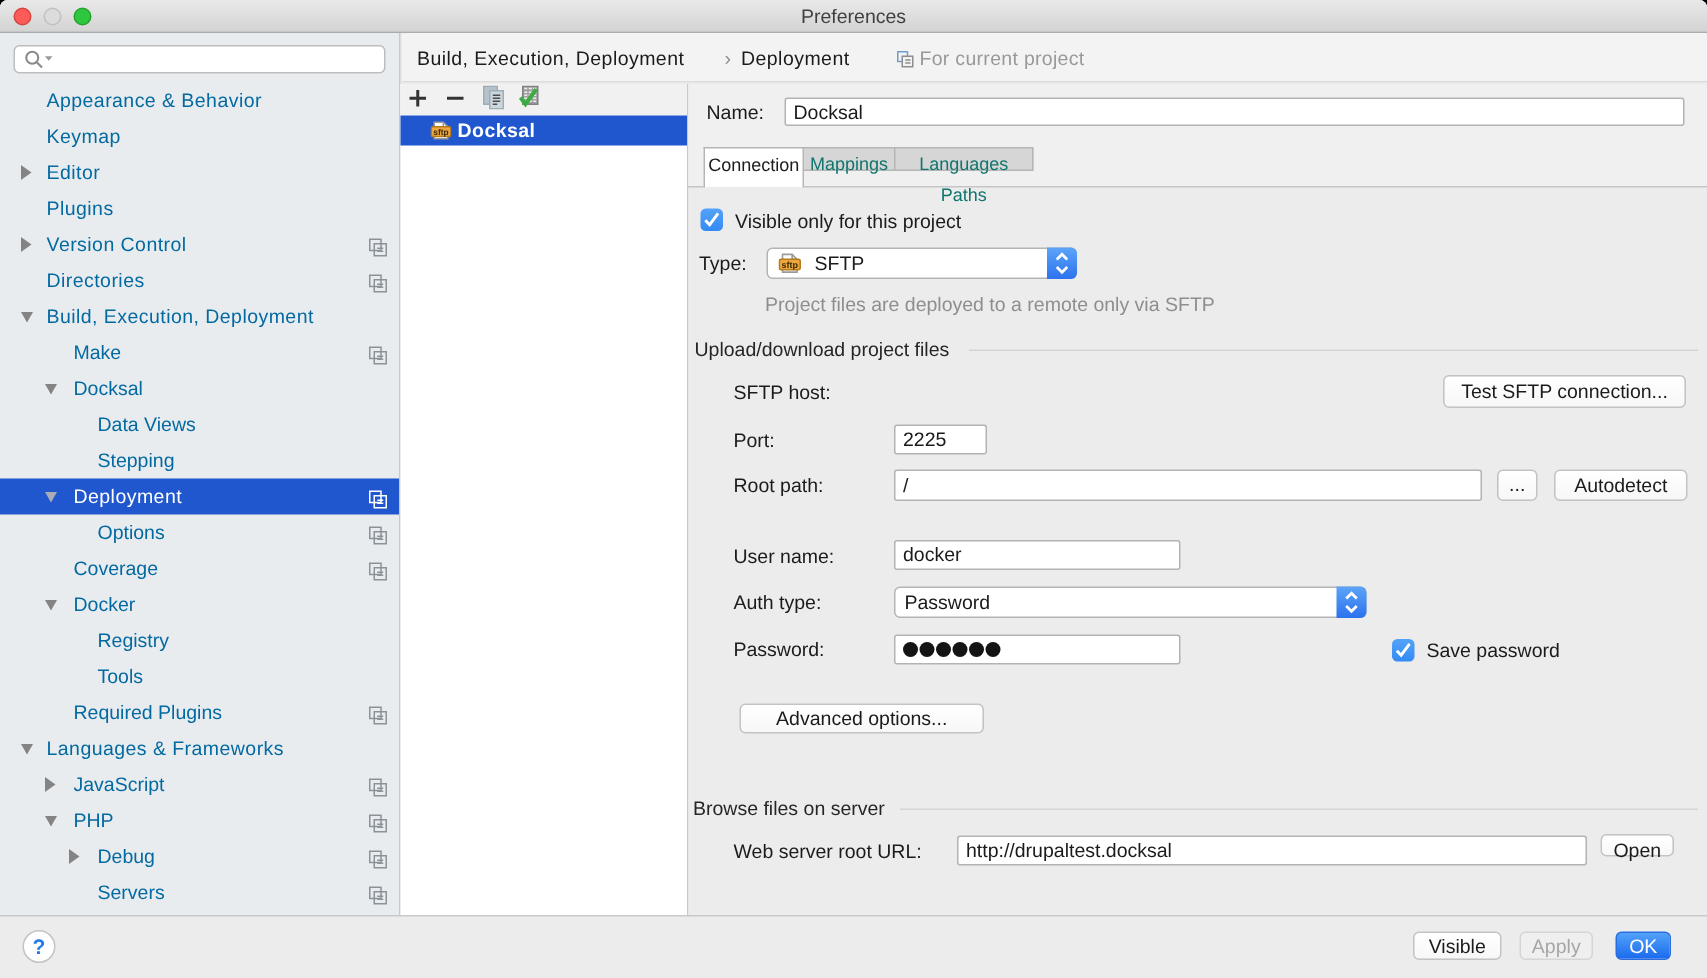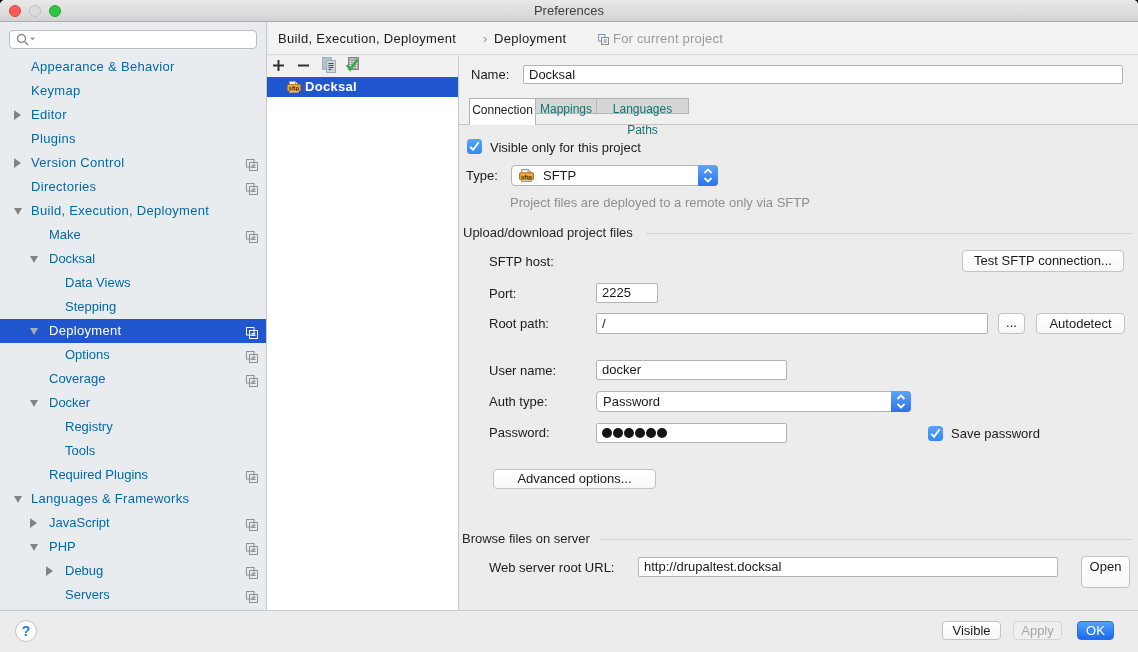--- a/index.html
+++ b/index.html
@@ -311,21 +311,21 @@
         </svg></div>
     <div class="lab" style="left:492px;top:370px">Save password</div>
 
     <div class="btn" style="left:34px;top:413px;width:163px;height:20px;line-height:18px">Advanced options...</div>
 
     <div class="lab" style="left:3px;top:475px;color:#262626">Browse files on server</div>
     <div class="gline" style="left:141px;top:483px;width:532px"></div>
 
     <div class="lab" style="left:30px;top:504px">Web server root URL:</div>
     <div class="inp" style="left:179px;top:501px;width:420px;height:20px;line-height:18px">http://drupaltest.docksal</div>
-    <div class="btn" style="left:622px;top:500px;width:49px;height:32px;line-height:19px">Open</div>
+    <div class="btn" style="left:608px;top:500px;width:49px;height:15px;line-height:19px">Open</div>
   </div>
   <div class="tabln"></div>
 
   <div class="foot">
     <div class="abs" style="left:15px;top:9px;width:22px;height:22px;border-radius:50%;background:#fff;border:1px solid #c3c3c3;text-align:center;line-height:20px;font-size:14px;font-weight:bold;color:#2279ee">?</div>
     <div class="btn" style="left:942px;top:10px;width:59px;height:19px;line-height:17px">Visible</div>
     <div class="btn" style="left:1013px;top:10px;width:49px;height:19px;line-height:17px;background:#efefef;border-color:#d5d5d5;color:#a6a6a6">Apply</div>
     <div class="btn" style="left:1077px;top:10px;width:37px;height:19px;line-height:17px;background:linear-gradient(#53a1f8,#1a6bef);border-color:#2a6de0;color:#fff">OK</div>
   </div>
 </div>

